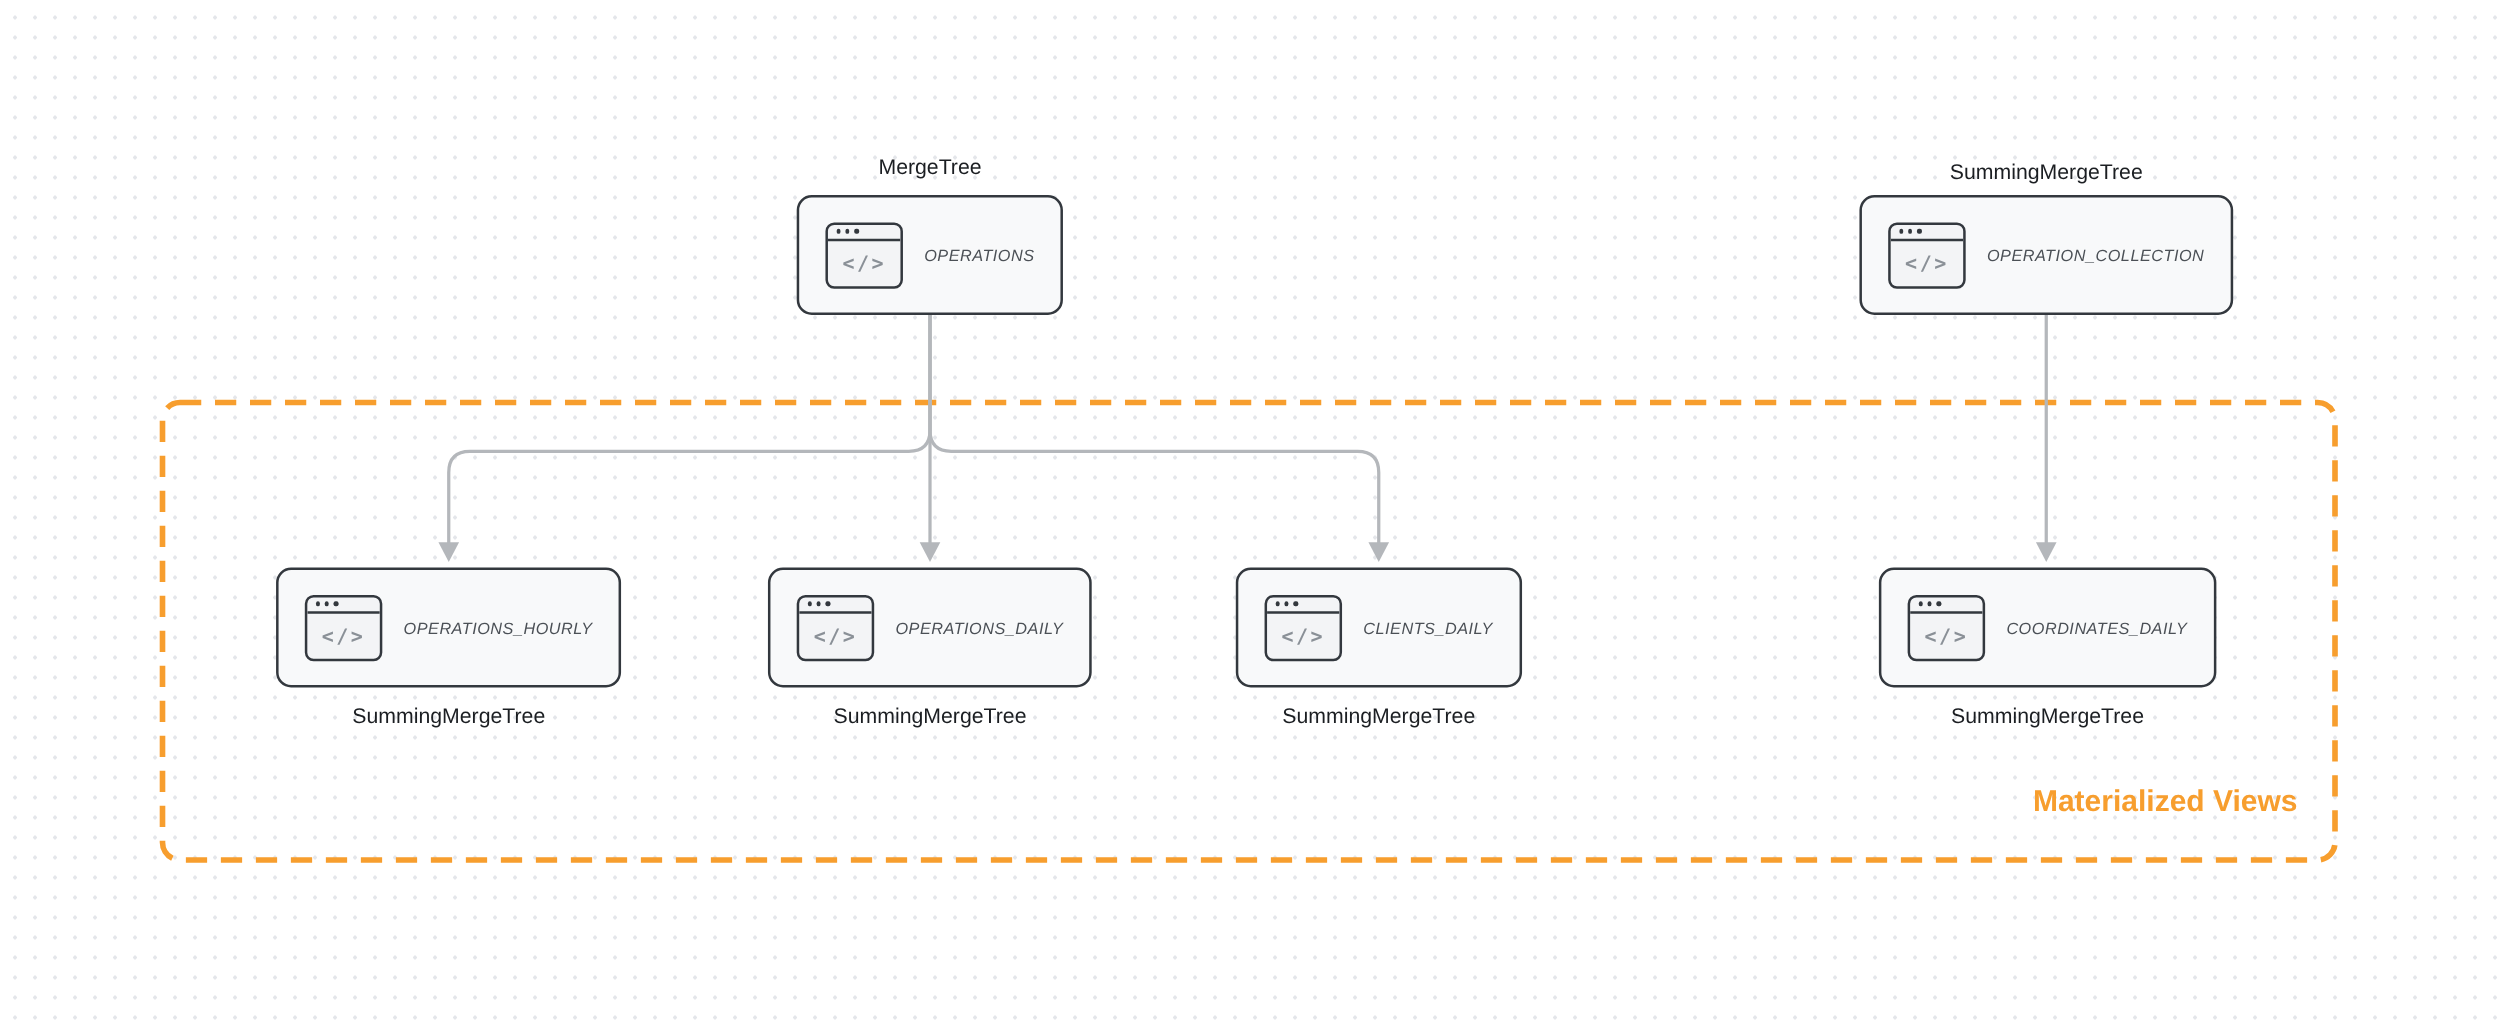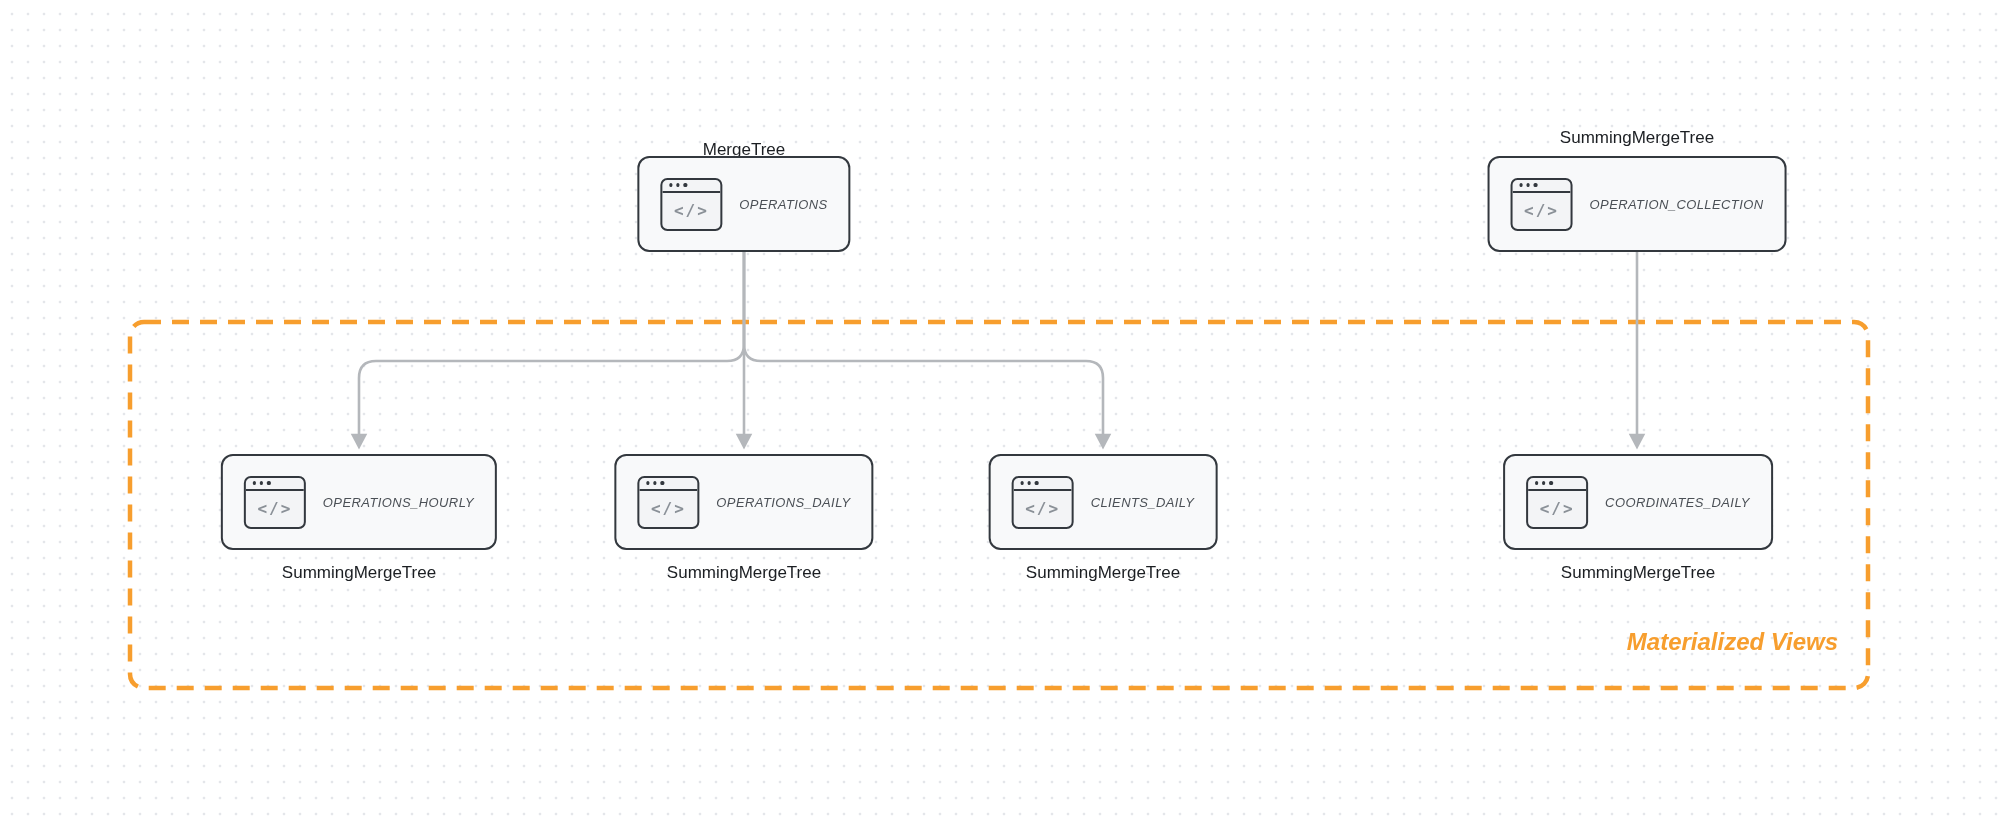--- a/index.html
+++ b/index.html
@@ -112,21 +112,21 @@
     </defs>
 
     <rect x="130" y="322" width="1738" height="366" rx="14" style="fill:none;stroke:var(--accent);stroke-width:4.5;stroke-dasharray:17 11"></rect>
 
     <path d="M744,252 V344 Q744,361 727,361 H376 Q359,361 359,378 V436" style="fill:none;stroke:var(--edge);stroke-width:2.6" marker-end="url(#arw)"></path>
     <path d="M744,252 V436" style="fill:none;stroke:var(--edge);stroke-width:2.6" marker-end="url(#arw)"></path>
     <path d="M744,252 V344 Q744,361 761,361 H1086 Q1103,361 1103,378 V436" style="fill:none;stroke:var(--edge);stroke-width:2.6" marker-end="url(#arw)"></path>
     <path d="M1637,252 V436" style="fill:none;stroke:var(--edge);stroke-width:2.6" marker-end="url(#arw)"></path>
   </svg>
 
-  <div class="engine-label" style="left:744px; top:140px;">MergeTree</div>
+  <div class="engine-label" style="left:744px; top:124px;">MergeTree</div>
   <div class="engine-label" style="left:1637px; top:128px;">SummingMergeTree</div>
 
   <div class="node" style="left:744px; top:156px;">
     <span class="win-icon">
       <span class="win-bar">
           <i></i>
           <i></i>
           <i></i>
         </span>
       <span class="win-body">&lt;/&gt;</span>
@@ -192,15 +192,15 @@
       <span class="win-body">&lt;/&gt;</span>
     </span>
     <span class="node-title">COORDINATES_DAILY</span>
   </div>
 
   <div class="engine-label" style="left:359px; top:563px;">SummingMergeTree</div>
   <div class="engine-label" style="left:744px; top:563px;">SummingMergeTree</div>
   <div class="engine-label" style="left:1103px; top:563px;">SummingMergeTree</div>
   <div class="engine-label" style="left:1638px; top:563px;">SummingMergeTree</div>
 
-  <div class="group-label" style="left:1838px; top:627px;font-style:italic;">Materialized Views</div>
+  <div class="group-label" style="left:1838px; top:627px;">Materialized Views</div>
 
 </div>
 
 </body></html>

